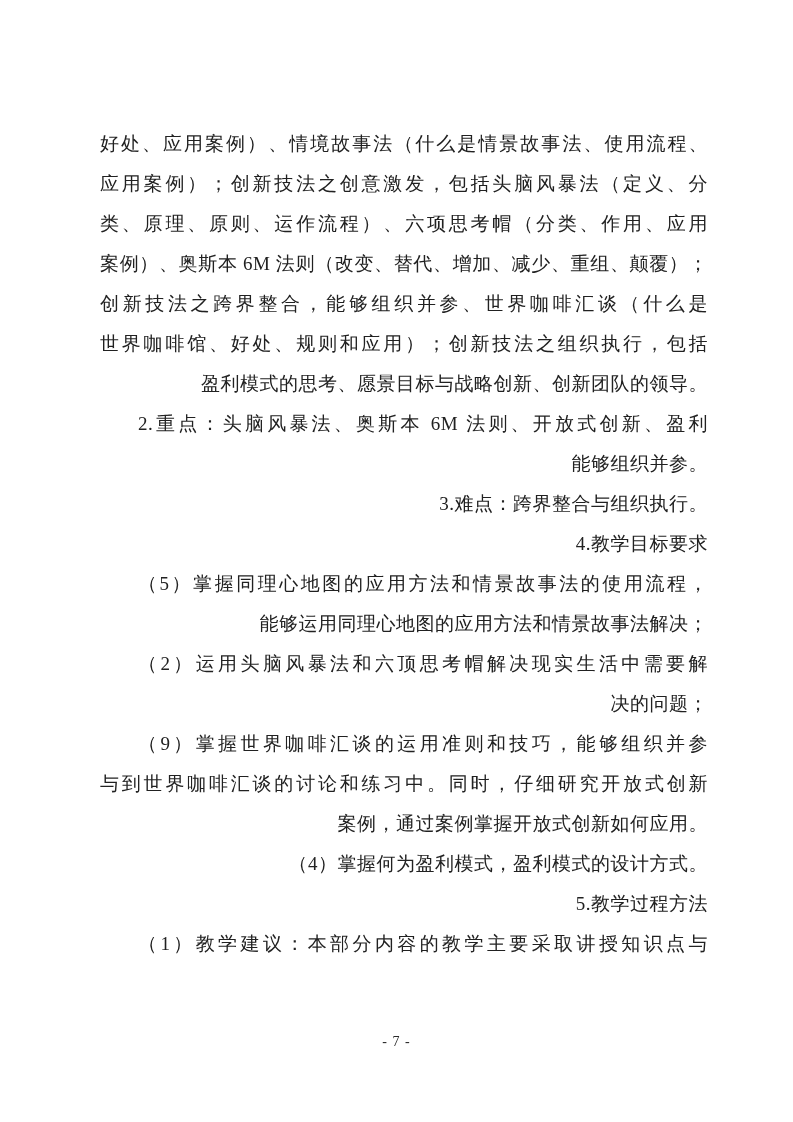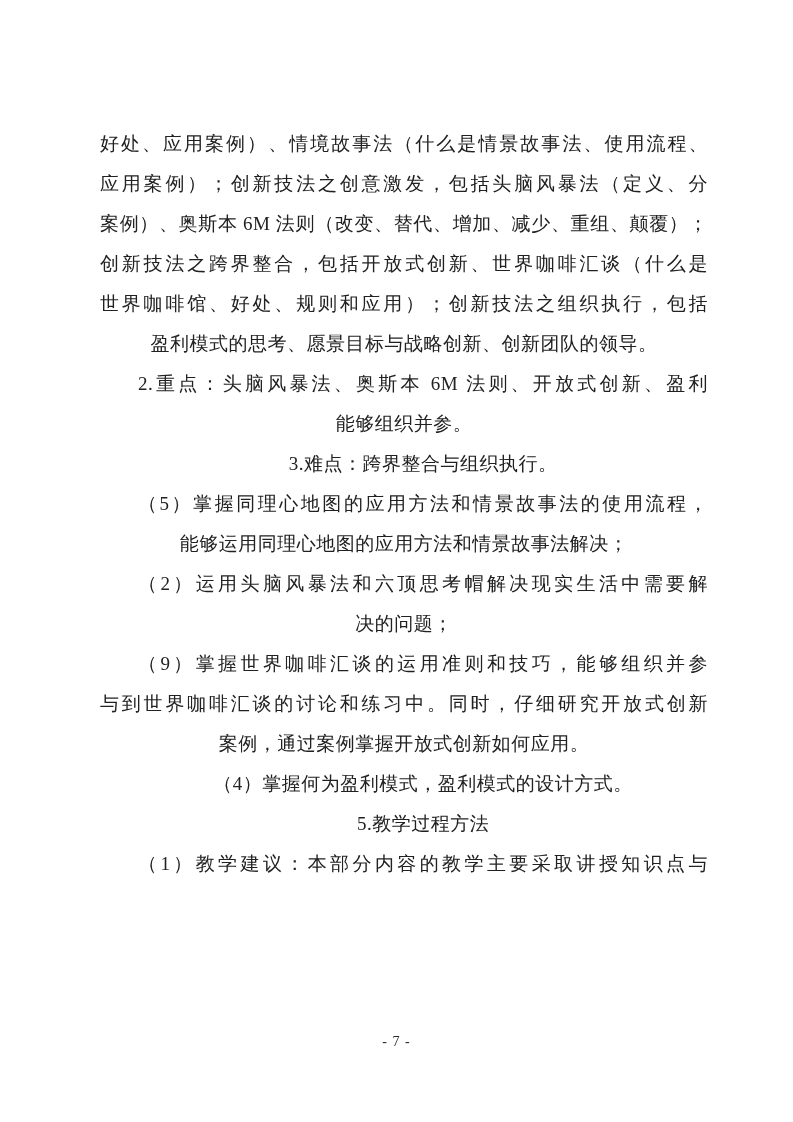--- a/index.html
+++ b/index.html
@@ -21,21 +21,21 @@
     left: 100px;
     top: 124px;
     width: 608px;
     font-size: 19px;
     line-height: 40px;
     letter-spacing: 0.5px;
     font-family: Liberation Serif, serif;
   }
   .line {
     height: 40px;
-    text-align: center;
+    text-align: right;
   }
   .line.indent {
     text-indent: 2em;
   }
   .line.justify {
     text-align: justify;
     text-align-last: justify;
   }
   .page-number {
     position: absolute;
@@ -48,27 +48,29 @@
     letter-spacing: 1px;
   }
 </style>
 </head>
 <body>
 
 <div class="page">
   <div class="doc-body" id="doc-body">
       <div class="line justify">好处、应用案例）、情境故事法（什么是情景故事法、使用流程、</div>
       <div class="line justify">应用案例）；创新技法之创意激发，包括头脑风暴法（定义、分</div>
+      <div class="line justify">类、原理、原则、运作流程）、六项思考帽（分类、作用、应用</div>
       <div class="line justify">案例）、奥斯本 6M 法则（改变、替代、增加、减少、重组、颠覆）；</div>
-      <div class="line justify">创新技法之跨界整合，包括开放式创新、世界咖啡汇谈（什么是</div>
+      <div class="line justify">创新技法之跨界整合，能够组织并参、世界咖啡汇谈（什么是</div>
       <div class="line justify">世界咖啡馆、好处、规则和应用）；创新技法之组织执行，包括</div>
       <div class="line">盈利模式的思考、愿景目标与战略创新、创新团队的领导。</div>
       <div class="line indent justify">2.重点：头脑风暴法、奥斯本 6M 法则、开放式创新、盈利</div>
       <div class="line">能够组织并参。</div>
       <div class="line indent">3.难点：跨界整合与组织执行。</div>
+      <div class="line indent">4.教学目标要求</div>
       <div class="line indent justify">（5）掌握同理心地图的应用方法和情景故事法的使用流程，</div>
       <div class="line">能够运用同理心地图的应用方法和情景故事法解决；</div>
       <div class="line indent justify">（2）运用头脑风暴法和六顶思考帽解决现实生活中需要解</div>
       <div class="line">决的问题；</div>
       <div class="line indent justify">（9）掌握世界咖啡汇谈的运用准则和技巧，能够组织并参</div>
       <div class="line justify">与到世界咖啡汇谈的讨论和练习中。同时，仔细研究开放式创新</div>
       <div class="line">案例，通过案例掌握开放式创新如何应用。</div>
       <div class="line indent">（4）掌握何为盈利模式，盈利模式的设计方式。</div>
       <div class="line indent">5.教学过程方法</div>
       <div class="line indent justify">（1）教学建议：本部分内容的教学主要采取讲授知识点与</div>

